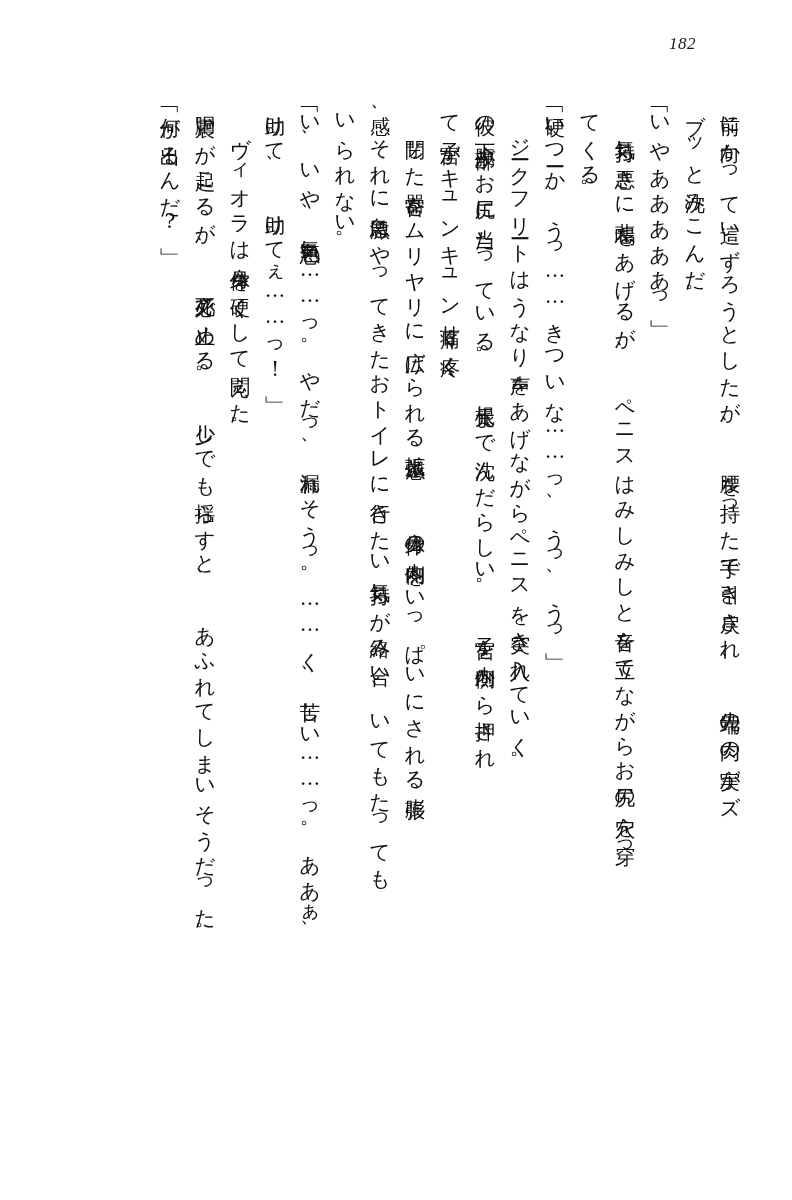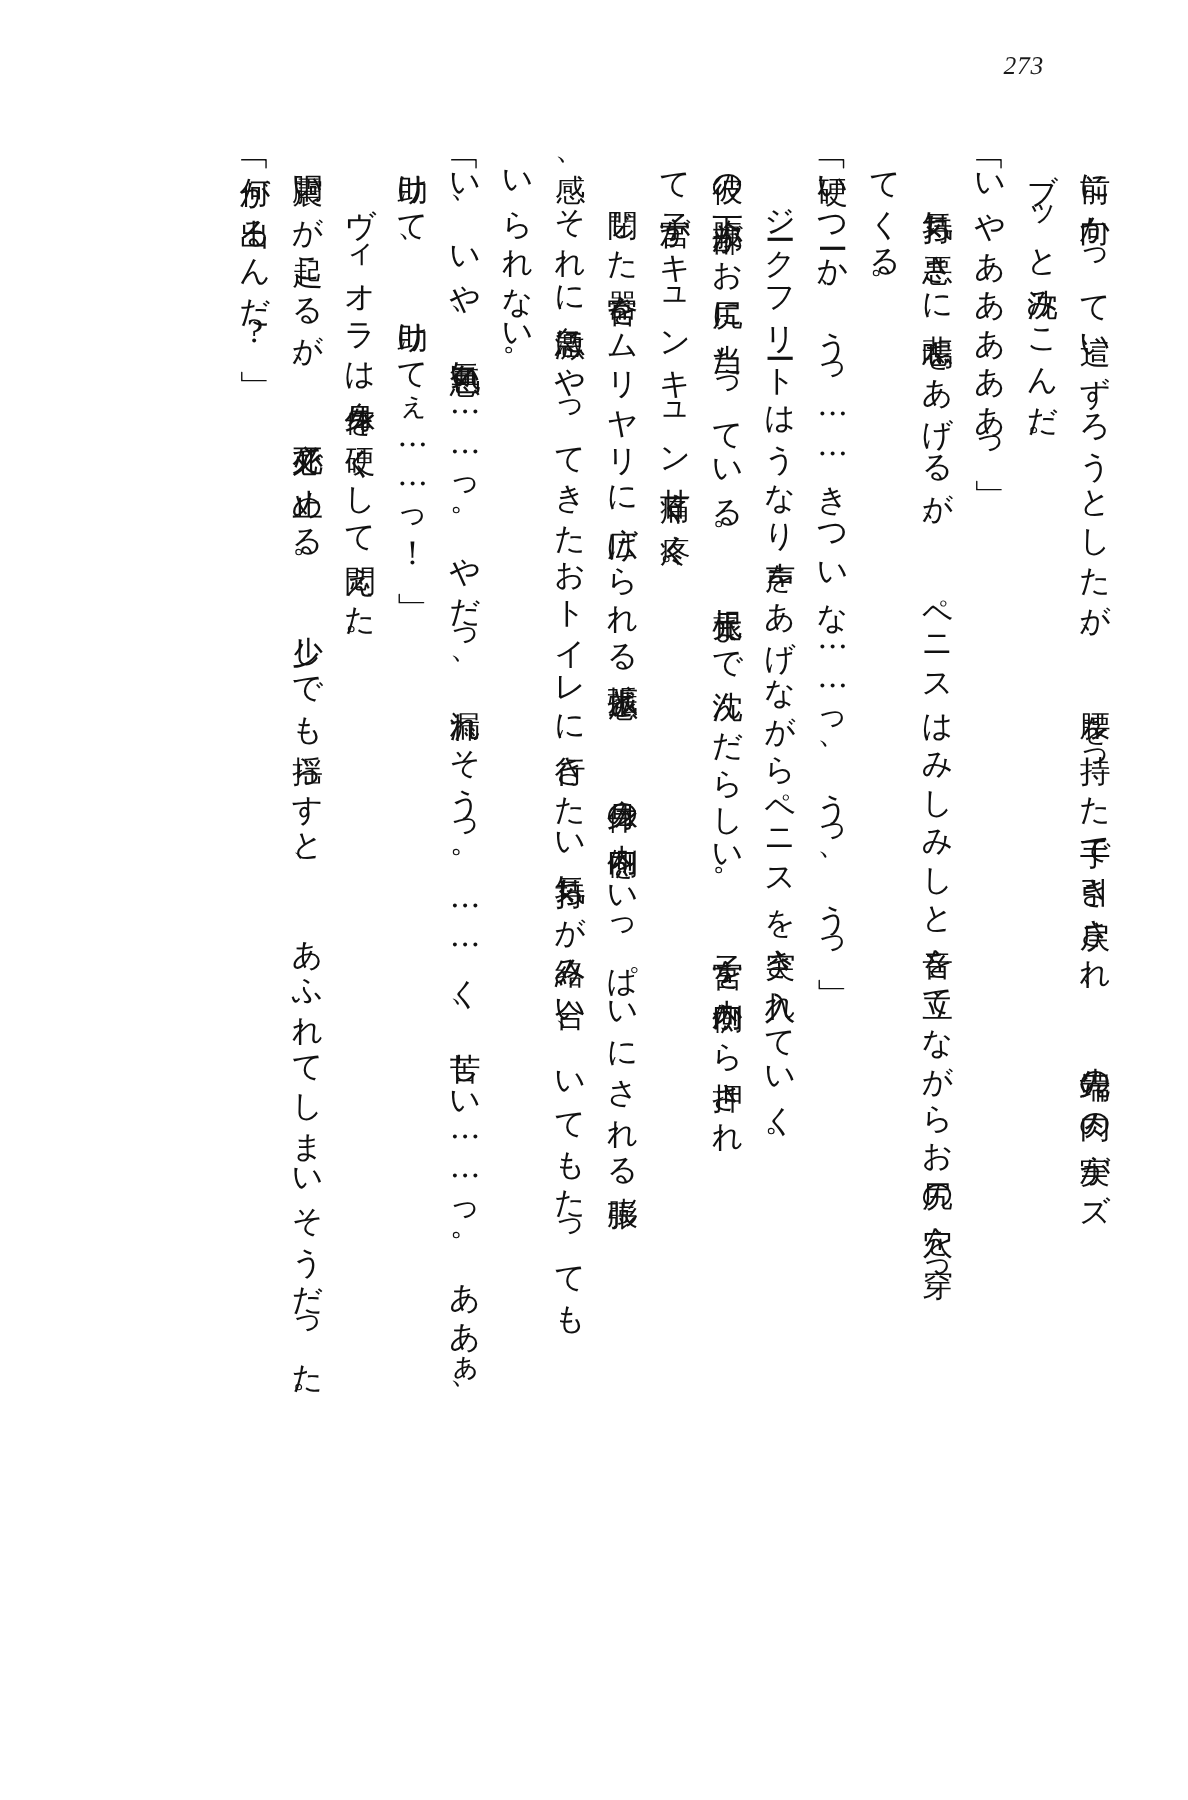--- a/index.html
+++ b/index.html
@@ -54,21 +54,21 @@
   }
   .vline.indent {
     padding-top: 24px;
   }
 </style>
 </head>
 <body>
 
 <div class="page">
 
-  <div class="page-number">273</div>
+  <div class="page-number">182</div>
 
   <div class="text-block">
     <div class="vline">前に向かって這いずろうとしたが、　腰を持った手で引き戻され、　先端の肉の実がズ</div>
     <div class="vline">ブッと沈みこんだ。</div>
     <div class="vline">「いやあああああっ」</div>
     <div class="vline indent">気持ち悪さに悲鳴をあげるが、　ペニスはみしみしと音を立てながらお尻の穴を穿っ</div>
     <div class="vline">てくる。</div>
     <div class="vline">「硬いつーか、うっ……きついな……っ、うっ、うっ」</div>
     <div class="vline indent">ジークフリートはうなり声をあげながらペニスを突き入れていく。</div>
     <div class="vline">彼の下腹部がお尻に当たっている。　根元まで沈んだらしい。　子宮を内側から押され</div>

